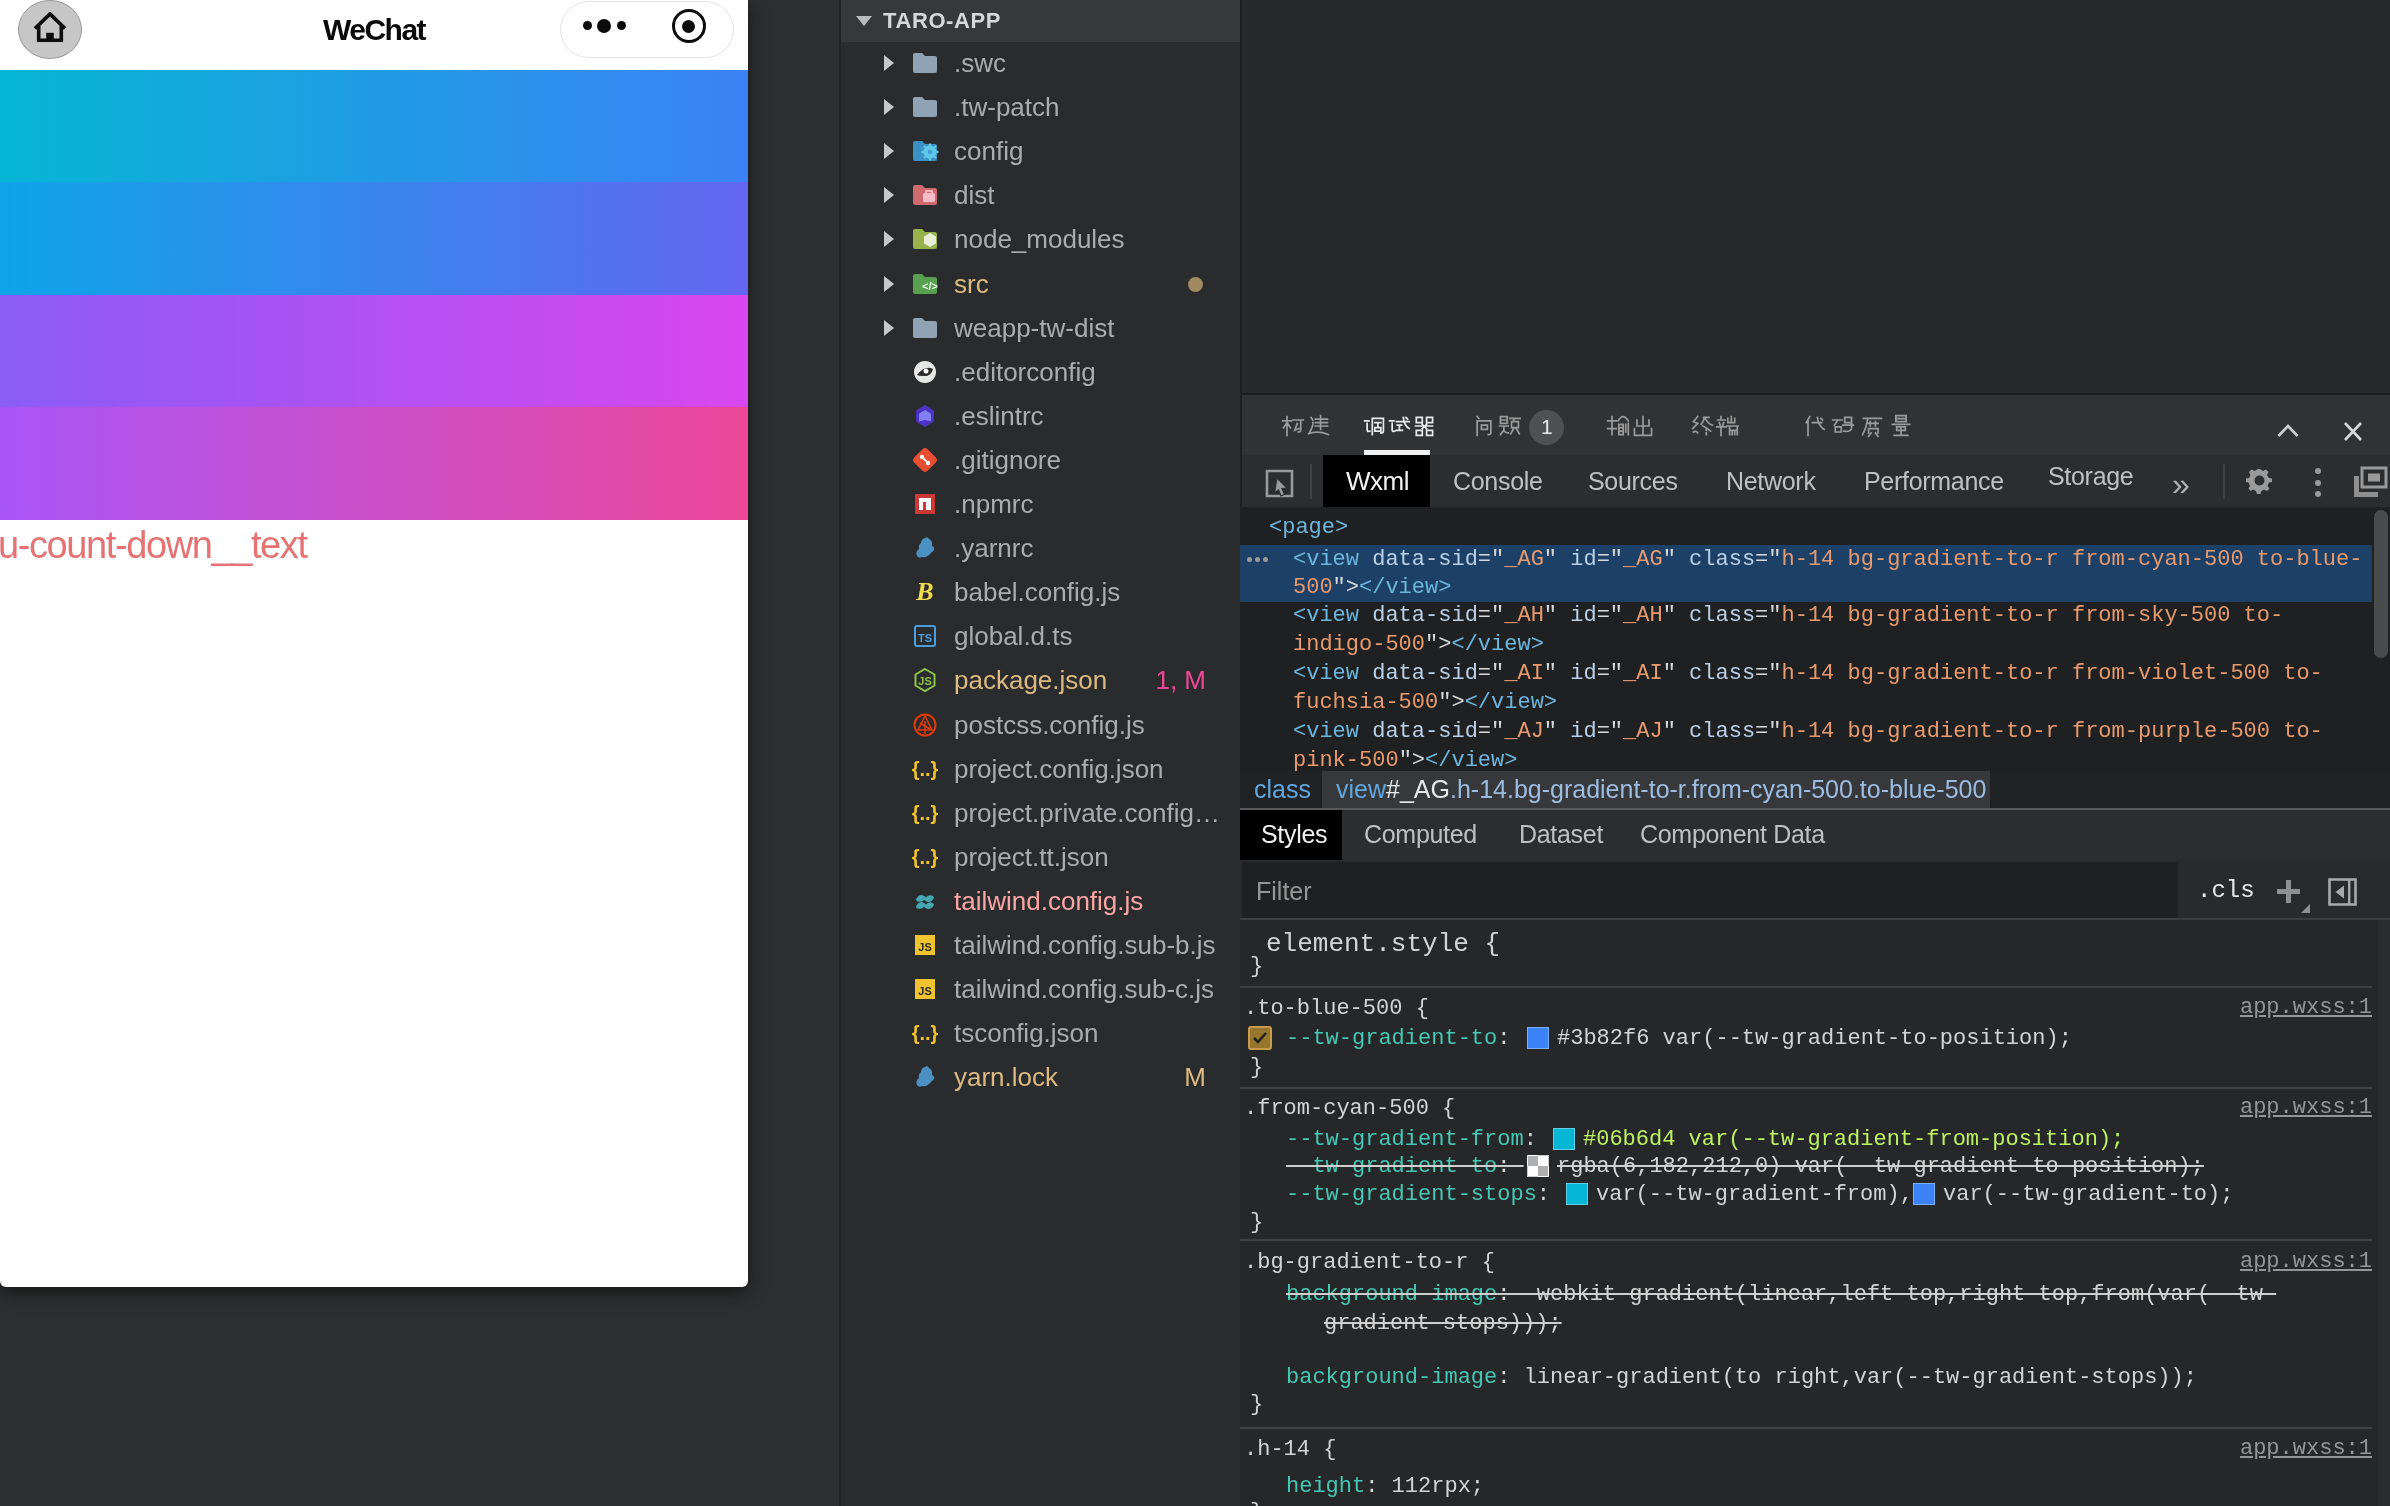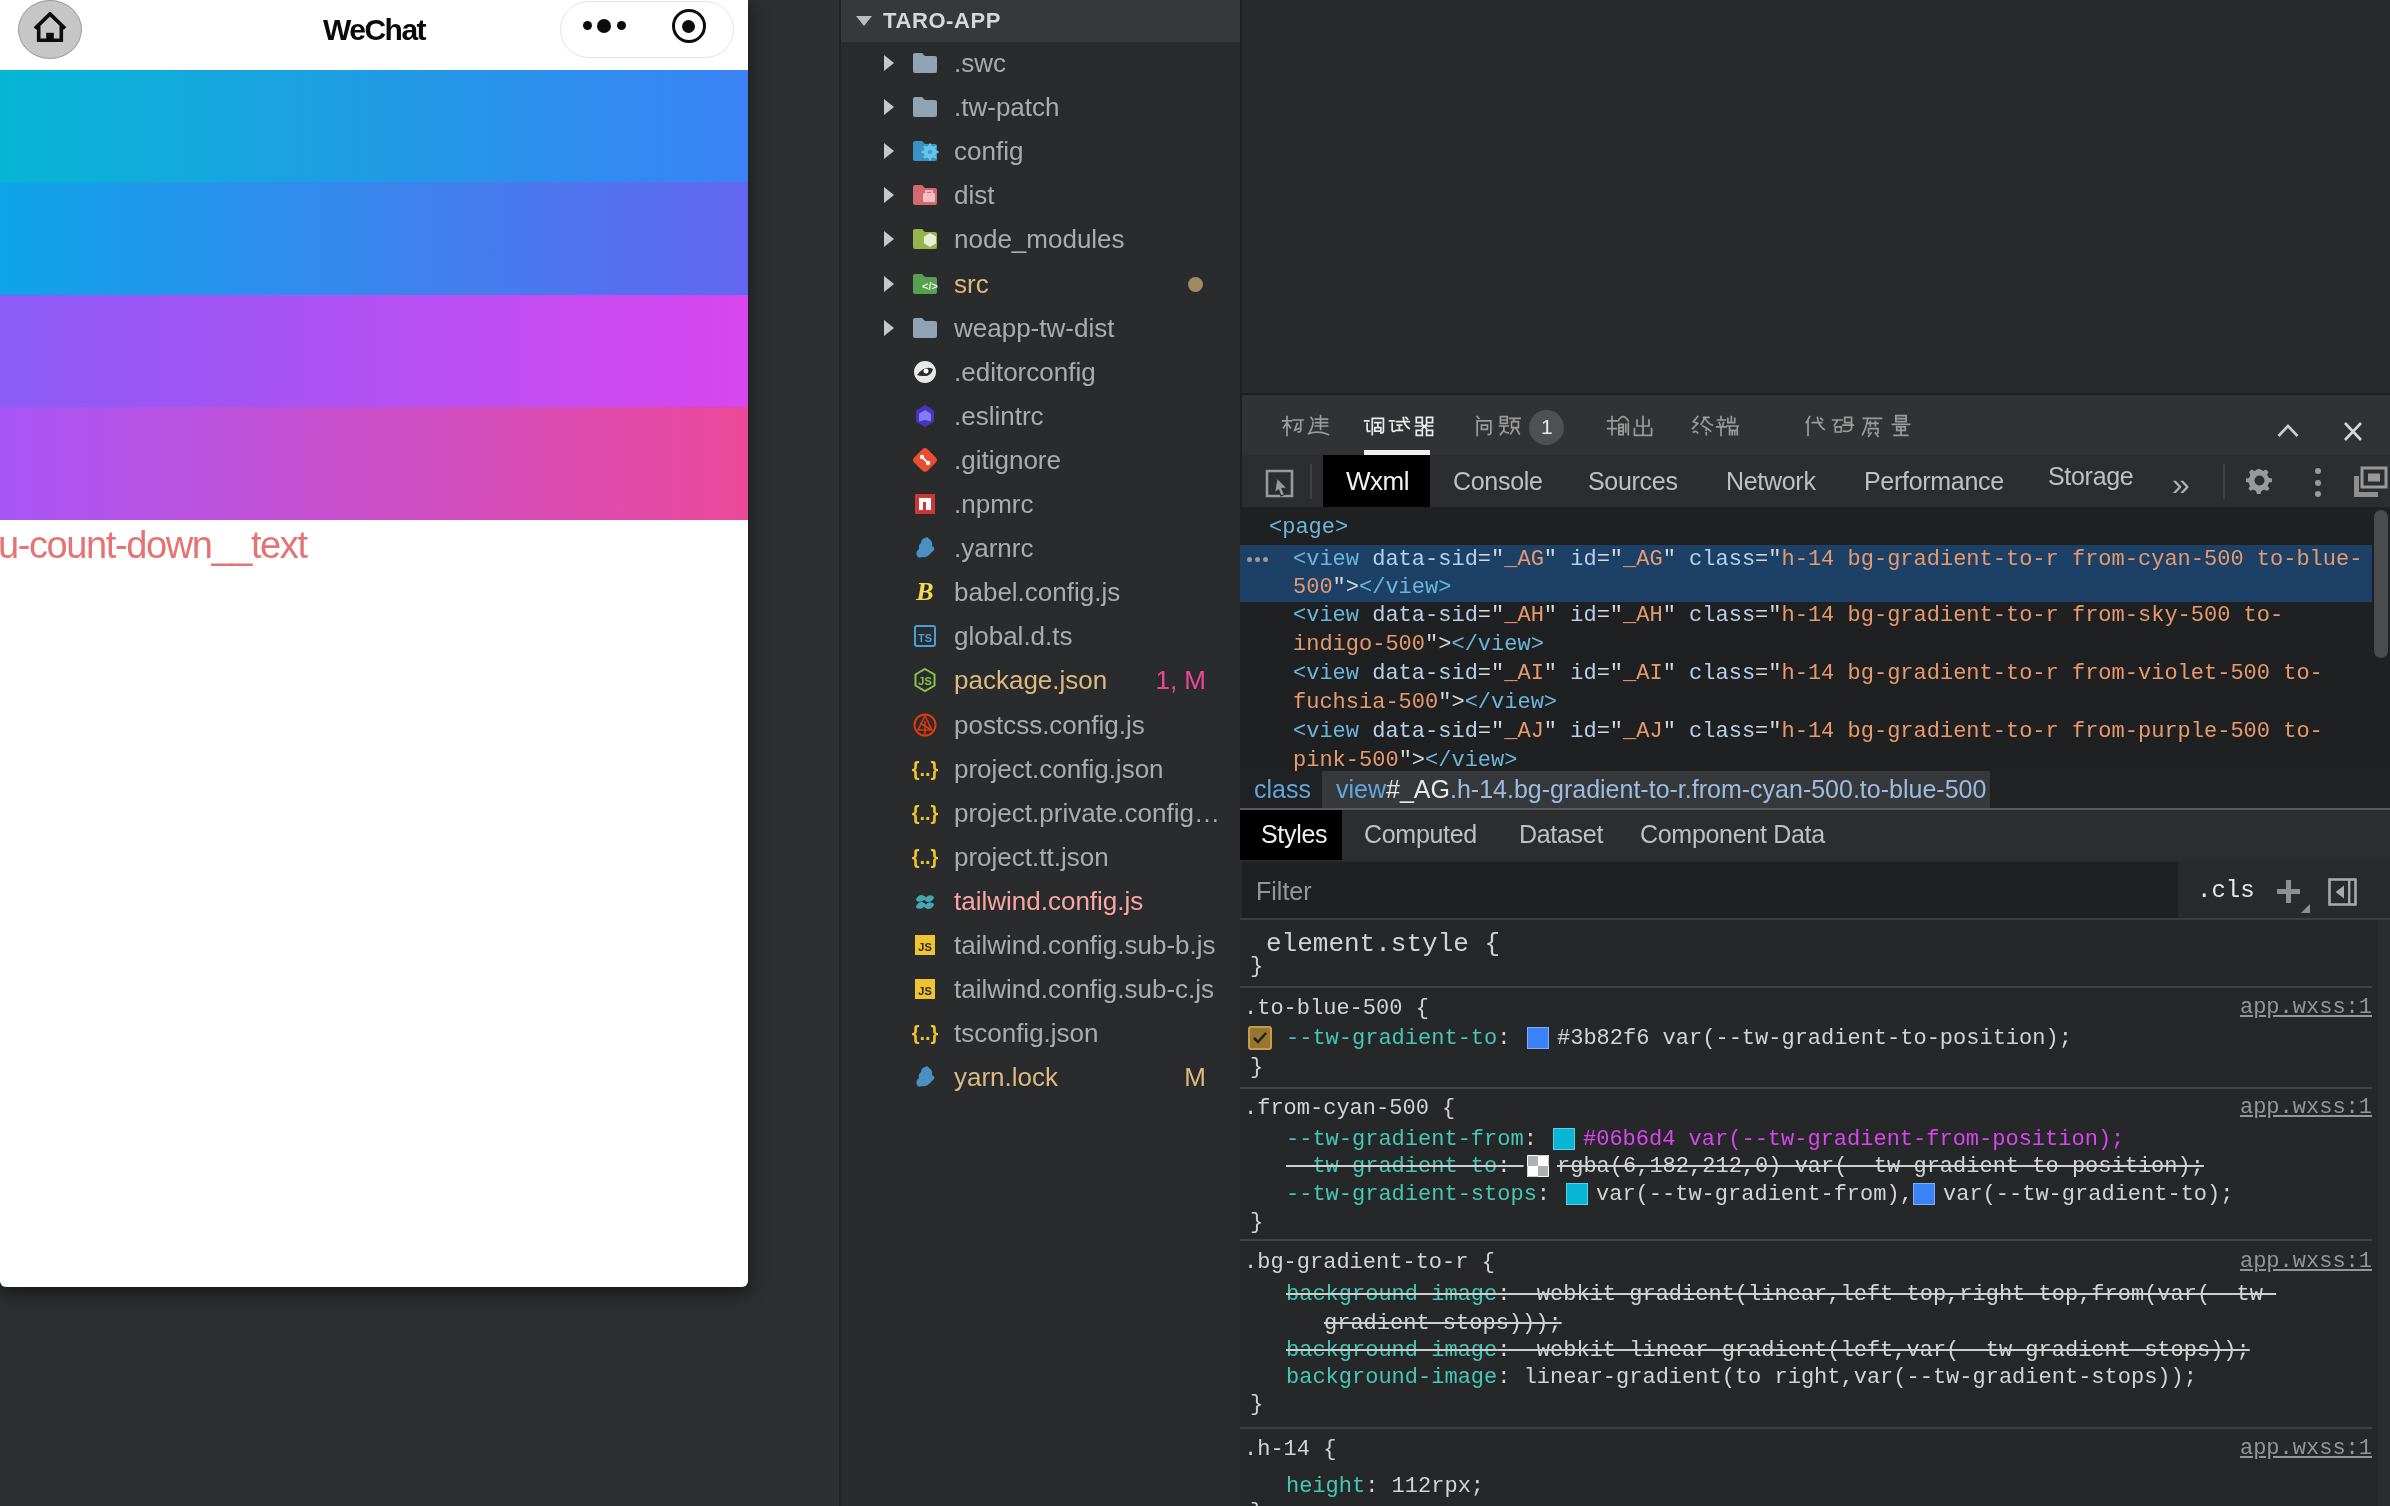--- a/index.html
+++ b/index.html
@@ -308,36 +308,35 @@
     </svg>
 <div class="abs mono" style="left:1286px;top:1023.5px;font-size:22px;line-height:29px;white-space:pre;"><span style="color:#45c8b5">--tw-gradient-to</span><span style="color:#d4d4d4">: </span></div>
 <div class="abs" style="left:1527px;top:1027.0px;width:22px;height:22px;background:#3b82f6;border:1px solid rgba(255,255,255,.35);"></div>
 <div class="abs mono" style="left:1557px;top:1023.5px;font-size:22px;line-height:29px;white-space:pre;"><span style="color:#d4d4d4">#3b82f6 var(--tw-gradient-to-position);</span></div>
 <div class="abs mono" style="left:1250px;top:1052.5px;font-size:22px;line-height:29px;white-space:pre;"><span style="color:#d4d4d4">}</span></div>
 <div class="abs" style="left:1240px;top:1087px;width:1132px;height:2px;background:#3f4041;"></div>
 <div class="abs mono" style="left:1244px;top:1093.5px;font-size:22px;line-height:29px;white-space:pre;"><span style="color:#d4d4d4">.from-cyan-500 {</span></div>
 <div class="abs mono" style="right:18px;top:1094.0px;font-size:22px;line-height:28px;color:#969696;white-space:pre;text-decoration:underline;">app.wxss:1</div>
 <div class="abs mono" style="left:1286px;top:1124.5px;font-size:22px;line-height:29px;white-space:pre;"><span style="color:#45c8b5">--tw-gradient-from</span><span style="color:#d4d4d4">: </span></div>
 <div class="abs" style="left:1553px;top:1128.0px;width:22px;height:22px;background:#06b6d4;border:1px solid rgba(255,255,255,.35);"></div>
-<div class="abs mono" style="left:1583px;top:1124.5px;font-size:22px;line-height:29px;white-space:pre;"><span style="color:#d946ef">#06b6d4 var(--tw-gradient-from-position);</span></div>
+<div class="abs mono" style="left:1583px;top:1124.5px;font-size:22px;line-height:29px;white-space:pre;"><span style="color:#bef264">#06b6d4 var(--tw-gradient-from-position);</span></div>
 <div class="abs mono" style="left:1286px;top:1151.5px;font-size:22px;line-height:29px;white-space:pre;text-decoration:line-through;text-decoration-color:#cfcfcf;"><span style="color:#45c8b5">--tw-gradient-to</span><span style="color:#d4d4d4">: </span></div>
 <div class="abs" style="left:1527px;top:1155.0px;width:22px;height:22px;background:conic-gradient(#fff 0 25%,#b0b0b0 0 50%,#fff 0 75%,#b0b0b0 0);border:1px solid rgba(255,255,255,.35);"></div>
 <div class="abs mono" style="left:1557px;top:1151.5px;font-size:22px;line-height:29px;white-space:pre;text-decoration:line-through;text-decoration-color:#cfcfcf;"><span style="color:#d4d4d4">rgba(6,182,212,0) var(--tw-gradient-to-position);</span></div>
 <div class="abs mono" style="left:1286px;top:1179.5px;font-size:22px;line-height:29px;white-space:pre;"><span style="color:#45c8b5">--tw-gradient-stops</span><span style="color:#d4d4d4">: </span></div>
 <div class="abs" style="left:1566px;top:1183.0px;width:22px;height:22px;background:#06b6d4;border:1px solid rgba(255,255,255,.35);"></div>
 <div class="abs mono" style="left:1596px;top:1179.5px;font-size:22px;line-height:29px;white-space:pre;"><span style="color:#d4d4d4">var(--tw-gradient-from),</span></div>
 <div class="abs" style="left:1913px;top:1183.0px;width:22px;height:22px;background:#3b82f6;border:1px solid rgba(255,255,255,.35);"></div>
 <div class="abs mono" style="left:1943px;top:1179.5px;font-size:22px;line-height:29px;white-space:pre;"><span style="color:#d4d4d4">var(--tw-gradient-to);</span></div>
 <div class="abs mono" style="left:1250px;top:1207.5px;font-size:22px;line-height:29px;white-space:pre;"><span style="color:#d4d4d4">}</span></div>
 <div class="abs" style="left:1240px;top:1239px;width:1132px;height:2px;background:#3f4041;"></div>
 <div class="abs mono" style="left:1244px;top:1247.5px;font-size:22px;line-height:29px;white-space:pre;"><span style="color:#d4d4d4">.bg-gradient-to-r {</span></div>
 <div class="abs mono" style="right:18px;top:1248.0px;font-size:22px;line-height:28px;color:#969696;white-space:pre;text-decoration:underline;">app.wxss:1</div>
 <div class="abs mono" style="left:1286px;top:1279.5px;font-size:22px;line-height:29px;white-space:pre;text-decoration:line-through;text-decoration-color:#cfcfcf;"><span style="color:#45c8b5">background-image</span><span style="color:#d4d4d4">: -webkit-gradient(linear,left top,right top,from(var(--tw-</span></div>
 <div class="abs mono" style="left:1324px;top:1308.5px;font-size:22px;line-height:29px;white-space:pre;text-decoration:line-through;text-decoration-color:#cfcfcf;"><span style="color:#d4d4d4">gradient-stops)));</span></div>
-<div class="abs mono" style="left:1286px;top:1335.5px;font-size:22px;line-height:29px;white-space:pre;text-decoration:line-through;text-decoration-color:#cfcfcf;"><span style="color:#45c8b5">background-image</span><span style="color:#d4d4d4">: -webkit-linear-gradient(left,var(--tw-gradient-stops));</span></div>
 <div class="abs mono" style="left:1286px;top:1362.5px;font-size:22px;line-height:29px;white-space:pre;"><span style="color:#45c8b5">background-image</span><span style="color:#d4d4d4">: linear-gradient(to right,var(--tw-gradient-stops));</span></div>
 <div class="abs mono" style="left:1250px;top:1389.5px;font-size:22px;line-height:29px;white-space:pre;"><span style="color:#d4d4d4">}</span></div>
 <div class="abs" style="left:1240px;top:1427px;width:1132px;height:2px;background:#3f4041;"></div>
 <div class="abs mono" style="left:1244px;top:1434.5px;font-size:22px;line-height:29px;white-space:pre;"><span style="color:#d4d4d4">.h-14 {</span></div>
 <div class="abs mono" style="right:18px;top:1435.0px;font-size:22px;line-height:28px;color:#969696;white-space:pre;text-decoration:underline;">app.wxss:1</div>
 <div class="abs mono" style="left:1286px;top:1471.5px;font-size:22px;line-height:29px;white-space:pre;"><span style="color:#45c8b5">height</span><span style="color:#d4d4d4">: 112rpx;</span></div>
 <div class="abs mono" style="left:1250px;top:1497.5px;font-size:22px;line-height:29px;white-space:pre;"><span style="color:#d4d4d4">}</span></div>
 <div class="abs" style="left:2378px;top:920px;width:12px;height:586px;background:#2b2c2d;"></div>
 </div>
 </body></html>

